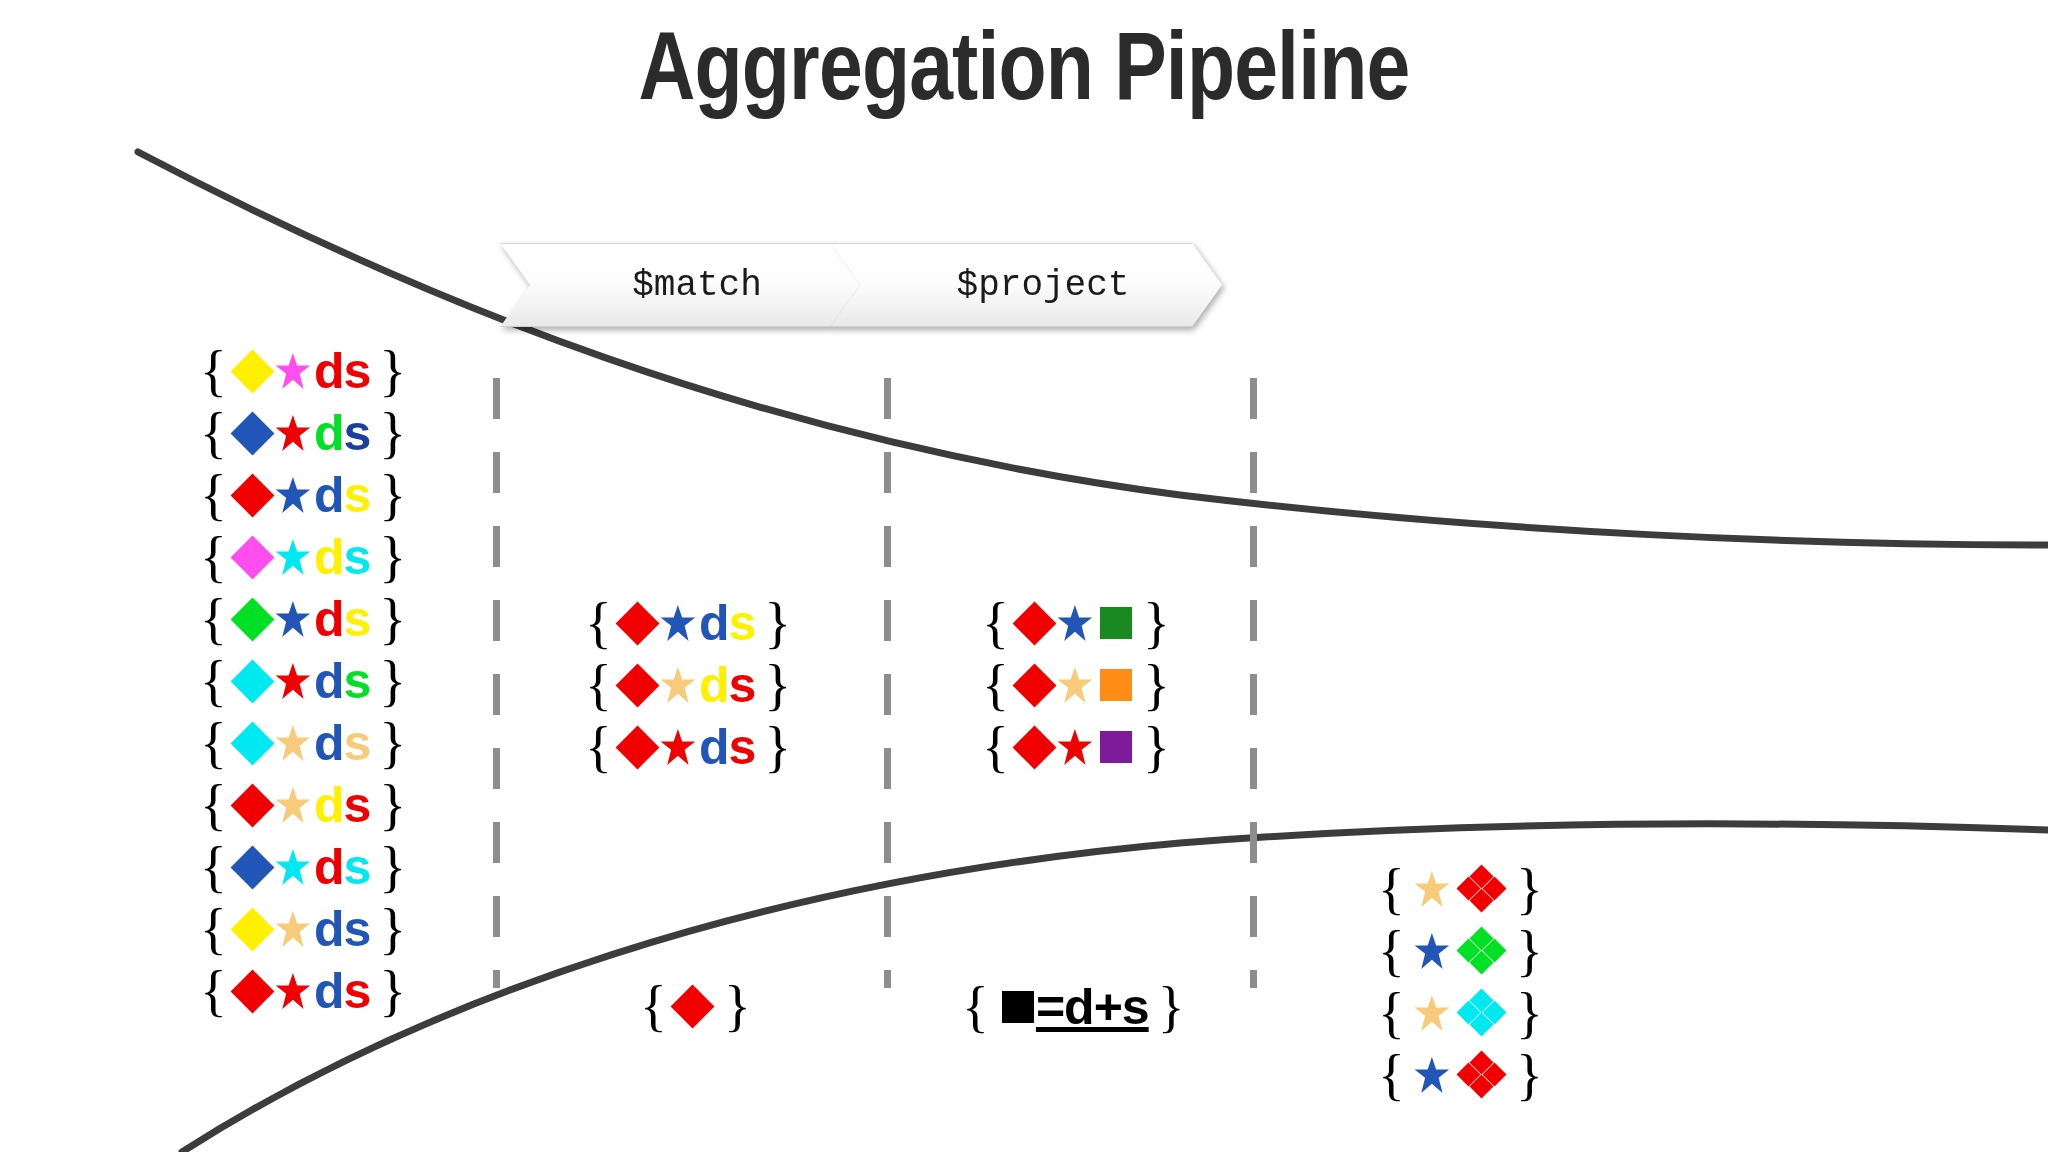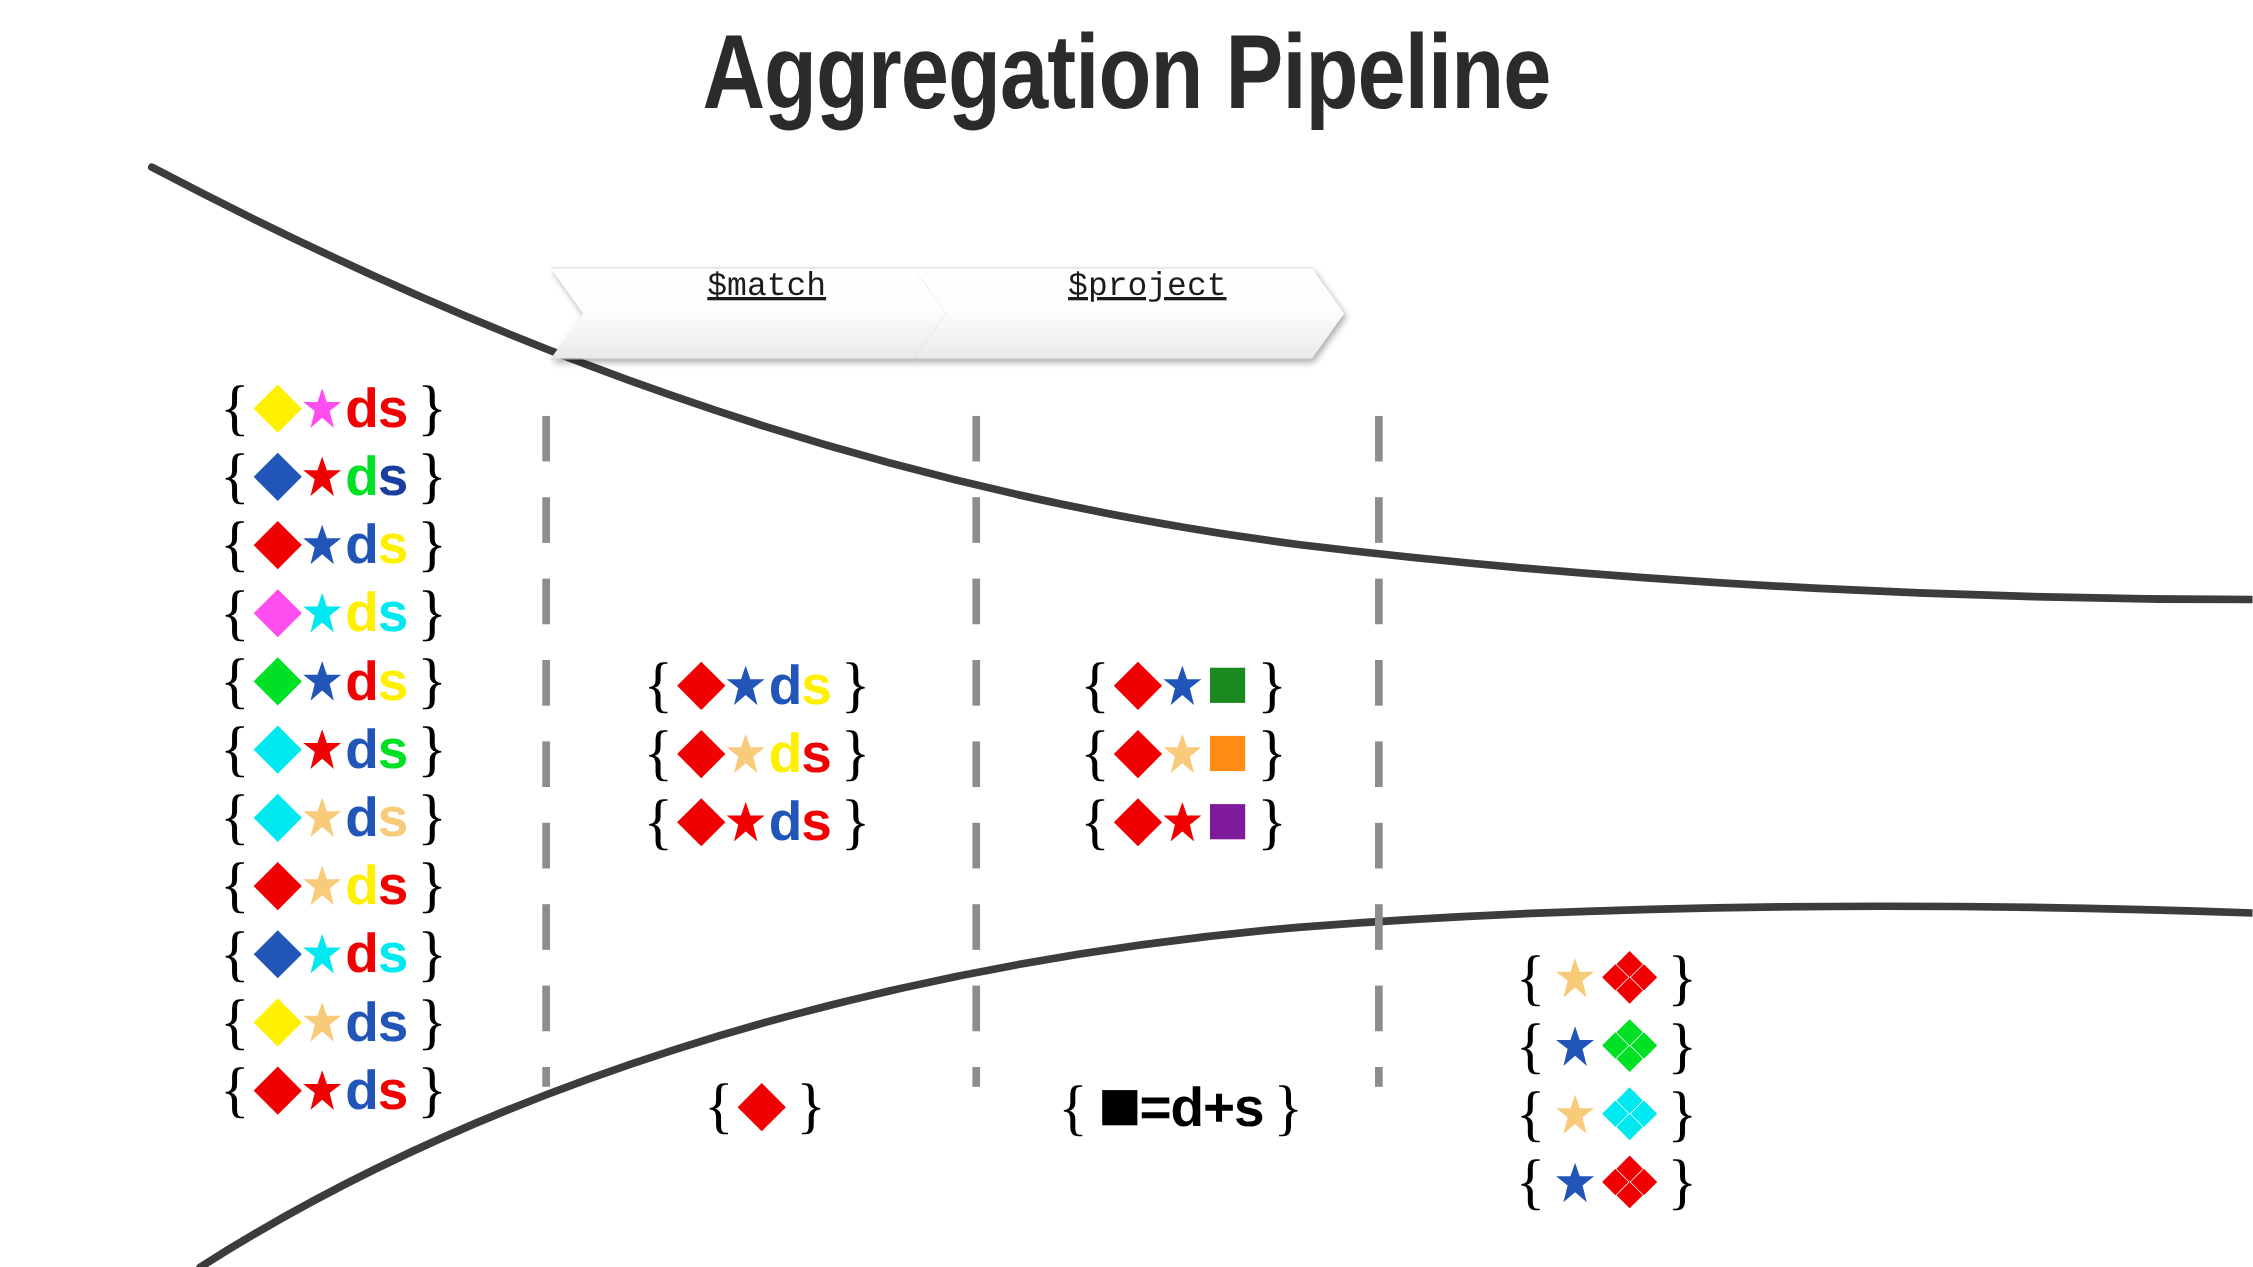--- a/index.html
+++ b/index.html
@@ -55,27 +55,27 @@
     align-items: stretch;
     filter: drop-shadow(2px 3px 3px rgba(0,0,0,0.33));
   }
   .chev {
     position: relative;
     height: 84px;
     background: linear-gradient(180deg,#ffffff 0%,#fdfdfd 45%,#f2f2f2 78%,#e9e9e9 100%);
     border-top: 1px solid #d6d6d6;
     border-bottom: 1px solid #d0d0d0;
     display: flex;
+    align-items: center;
     justify-content: center;
     font-family: "Liberation Mono", "DejaVu Sans Mono", monospace;
-    font-size: 30px;
+    font-size: 36px;
     color: #1b1b1b;
     box-sizing: border-box;
     letter-spacing: 0px;
-    text-decoration: underline;
   }
   .chev-1 {
     width: 360px;
     padding-left: 34px;
     clip-path: polygon(0 0, 330px 0, 360px 50%, 330px 100%, 0 100%, 30px 50%);
   }
   .chev-2 {
     width: 392px;
     margin-left: -30px;
     padding-left: 34px;
@@ -171,21 +171,21 @@
   .caption {
     position: absolute;
     display: flex;
     align-items: center;
     font-family: "Liberation Sans", sans-serif;
     font-weight: bold;
     font-size: 50px;
     color: #000;
     white-space: nowrap;
   }
-  .caption .eq { font-size: 50px; font-weight: bold; letter-spacing: -1px; }
+  .caption .eq { font-size: 50px; font-weight: bold; letter-spacing: -1px; text-decoration: underline; }
 </style>
 </head>
 <body>
 
 <div id="stage">
 
   <div id="title">Aggregation Pipeline</div>
 
   <svg id="funnel" viewBox="0 0 2048 1152" preserveAspectRatio="none">
     <path d="M 138 152 C 420 300, 760 440, 1180 495 C 1500 534, 1820 545, 2048 545" fill="none" stroke="#3c3c3c" stroke-width="7" stroke-linecap="round"></path>

